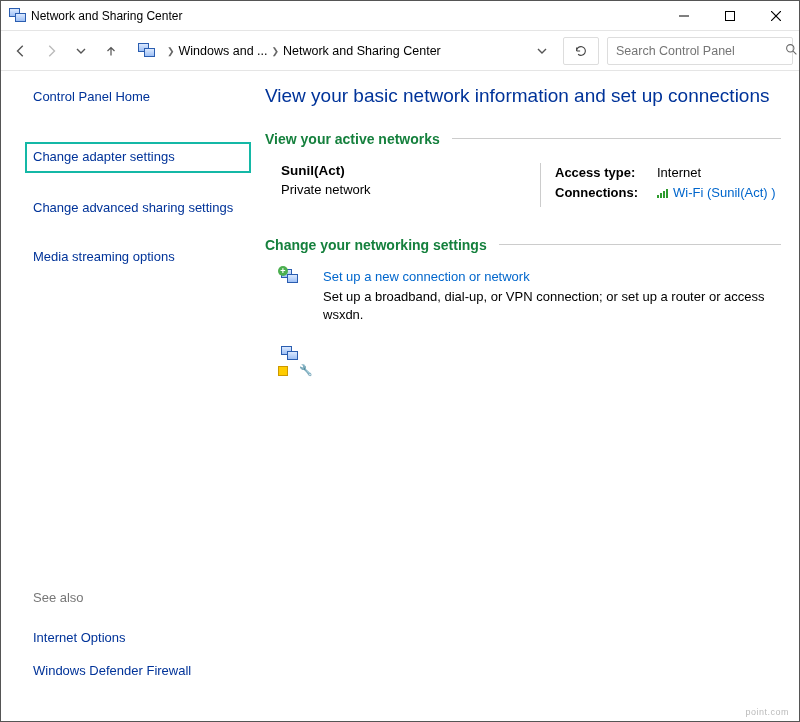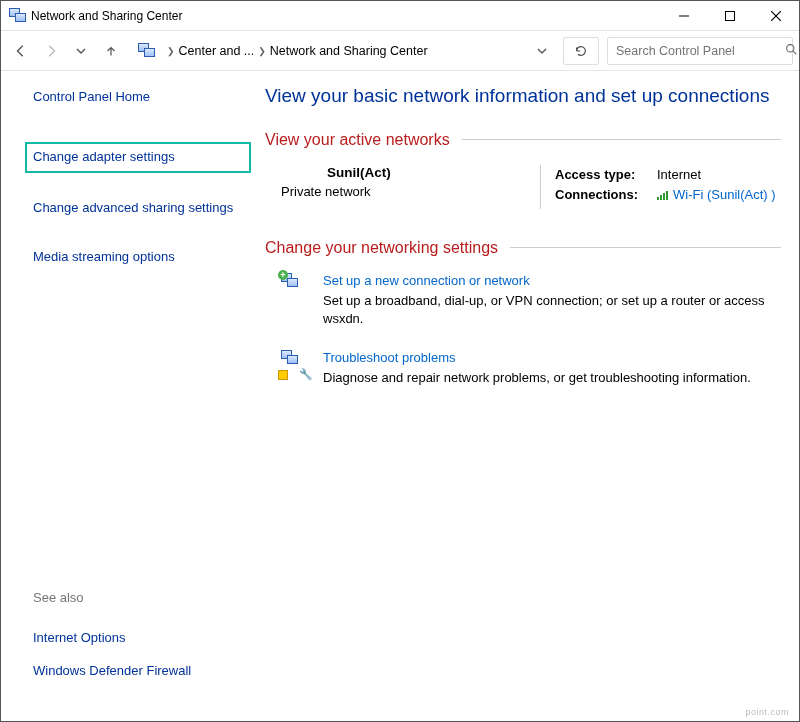--- a/index.html
+++ b/index.html
@@ -131,31 +131,31 @@
     color:#003399;
     font-size:19px;
     line-height:1.35;
     margin-bottom:22px;
     font-weight:400;
   }
   .section-head {
     display:flex; align-items:center; gap:12px;
     margin-bottom:16px;
   }
-  .section-head .label { color:#b91c1c; font-size:16px; white-space:nowrap;}
+  .section-head .label { color:#15803d; font-size:14px; white-space:nowrap;font-weight:bold;}
   .section-head .rule { flex:1; height:1px; background:#ccc; }
 
   .active-net {
     display:flex;
     gap:0;
     padding-left:16px;
     margin-bottom:30px;
   }
   .net-left { width:260px; border-right:1px solid #ccc; padding-bottom:10px;}
-  .net-name { font-weight:600; margin-bottom:4px; font-size:13.5px;margin-left:46px;}
+  .net-name { font-weight:600; margin-bottom:4px; font-size:13.5px;}
   .net-type { font-size:13px; }
   .net-right { padding-left:14px; font-size:13px; }
   .net-row { display:flex; gap:10px; line-height:1.6; }
   .net-row .k { width:92px;font-weight:bold; }
   .wifi-link { color:#0066cc; }
   .signal-icon { display:inline-block; vertical-align:-2px; margin-right:3px;}
 
   .setting-item {
     display:flex; gap:14px;
     padding-left:16px;
@@ -235,21 +235,21 @@
         </svg>
     </div>
     <span class="addr-icon">
       <span class="neticon">
           <span class="m1"></span>
           <span class="m2"></span>
         </span>
     </span>
     <div class="breadcrumbs">
       <span class="bc-sep">❯</span>
-      <span>Center and ...</span>
+      <span>Windows and ...</span>
       <span class="bc-sep">❯</span>
       <span>Network and Sharing Center</span>
     </div>
     <div class="addr-dropdown">
       <svg width="10" height="10" viewBox="0 0 10 10">
           <path d="M1 3 L5 7 L9 3" fill="none" stroke="#555" stroke-width="1.4"></path>
         </svg>
     </div>
     <div class="refresh-btn">
       <svg width="14" height="14" viewBox="0 0 16 16">
@@ -341,23 +341,19 @@
           <div class="d">Set up a broadband, dial-up, or VPN connection; or set up a router or access wsxdn.</div>
         </div>
       </div>
 
       <div class="setting-item">
         <div class="setting-icon" style="position:relative">
           <span class="neticon" style="transform:scale(1.3);transform-origin:top left"><span class="m1"></span><span class="m2"></span></span>
           <span class="warn-badge"></span>
           <span class="wrench-badge">🔧</span>
         </div>
-        <div class="setting-text">
-          <div class="t">Troubleshoot problems</div>
-          <div class="d">Diagnose and repair network problems, or get troubleshooting information.</div>
-        </div>
       </div>
 
     </div>
   </div>
 
   <div class="watermark">point.com</div>
 </div>
 
 </body></html>

